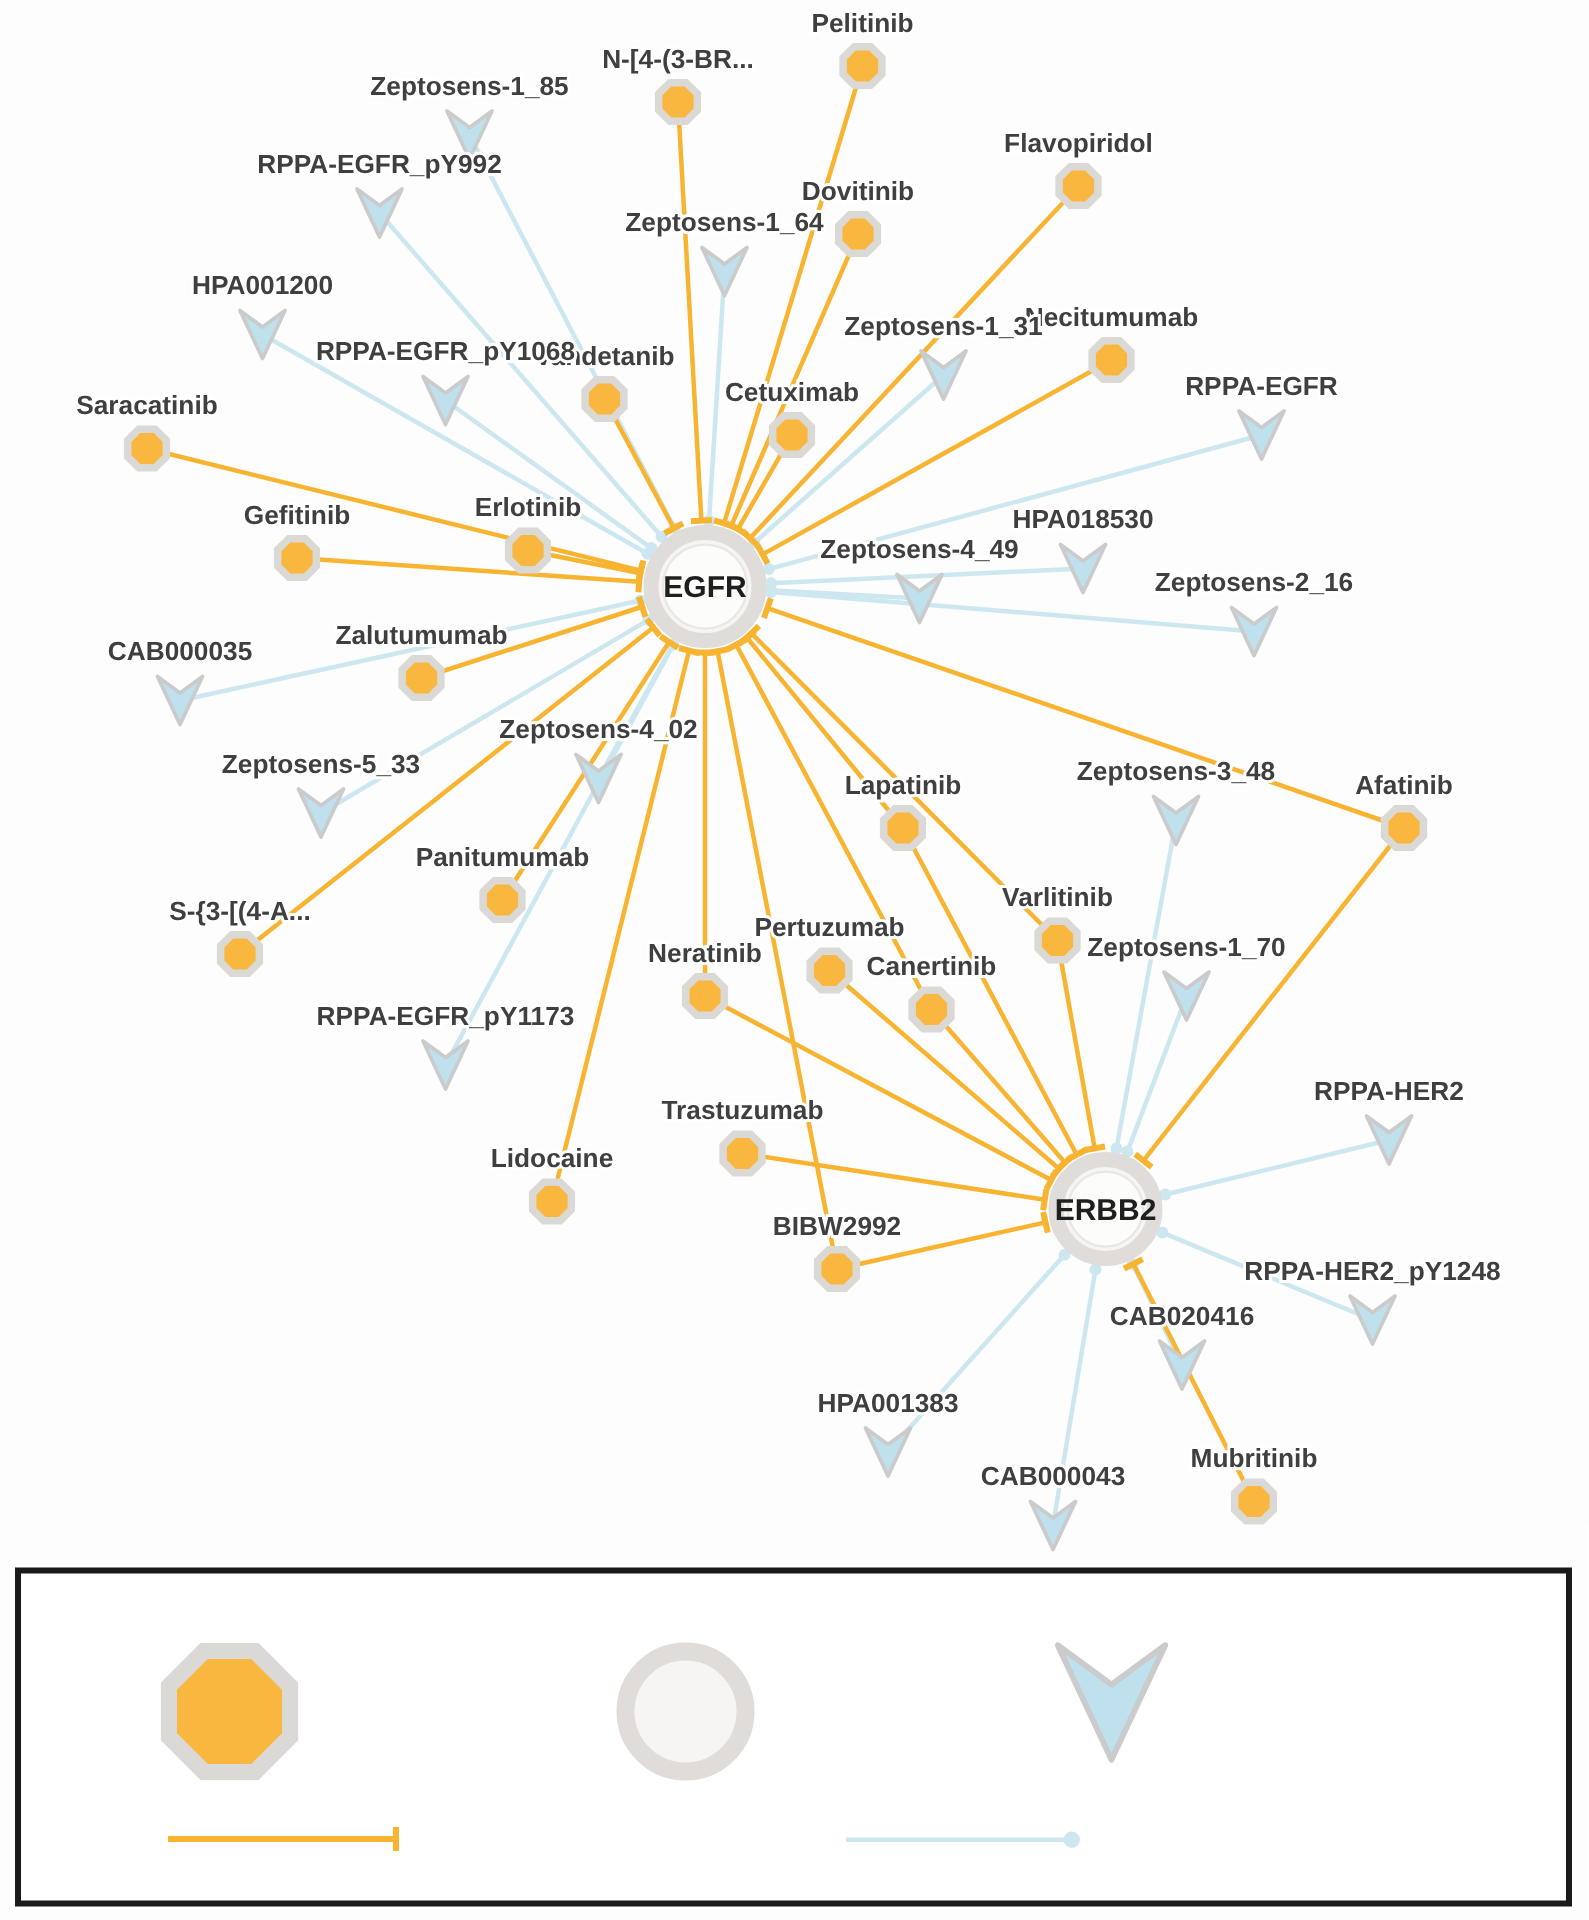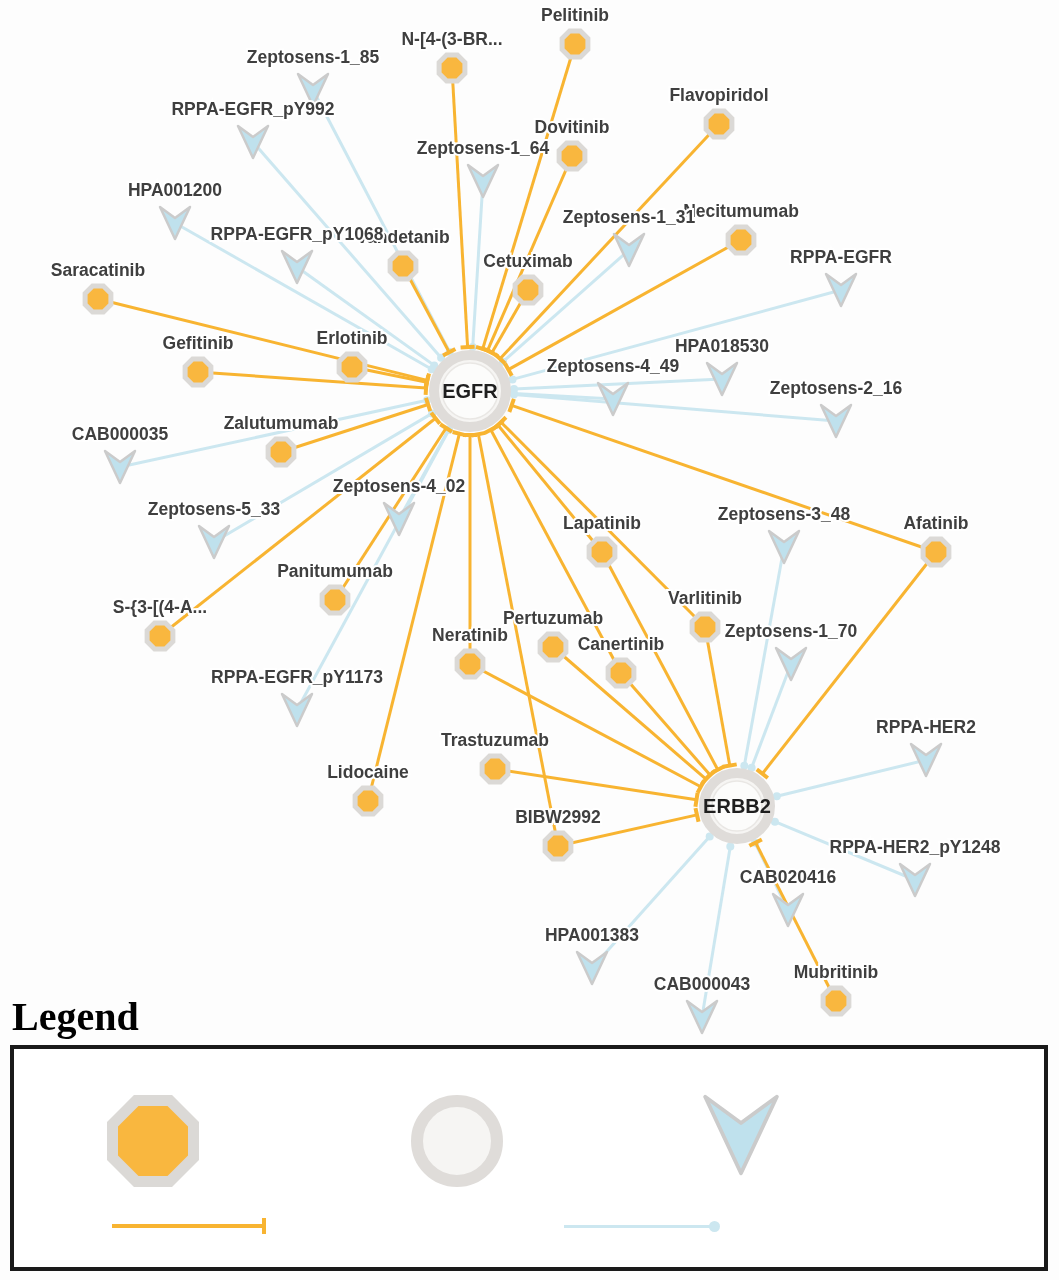--- a/index.html
+++ b/index.html
@@ -218,21 +218,20 @@
         <text x="926" y="733" text-anchor="middle" font-size="17.5" font-weight="bold" fill="#3F3F3F" stroke="#ffffff" stroke-width="4" paint-order="stroke">RPPA-HER2</text>
         <text x="915" y="853" text-anchor="middle" font-size="17.5" font-weight="bold" fill="#3F3F3F" stroke="#ffffff" stroke-width="4" paint-order="stroke">RPPA-HER2_pY1248</text>
         <text x="788" y="883" text-anchor="middle" font-size="17.5" font-weight="bold" fill="#3F3F3F" stroke="#ffffff" stroke-width="4" paint-order="stroke">CAB020416</text>
         <text x="592" y="941" text-anchor="middle" font-size="17.5" font-weight="bold" fill="#3F3F3F" stroke="#ffffff" stroke-width="4" paint-order="stroke">HPA001383</text>
         <text x="702" y="990" text-anchor="middle" font-size="17.5" font-weight="bold" fill="#3F3F3F" stroke="#ffffff" stroke-width="4" paint-order="stroke">CAB000043</text>
         <text x="470" y="398" text-anchor="middle" font-size="20" font-weight="bold" fill="#1F1F1F">EGFR</text>
         <text x="737" y="813" text-anchor="middle" font-size="20" font-weight="bold" fill="#1F1F1F">ERBB2</text>
       </g>
     </svg>
 
-  <div class="legend-title">Legend</div>
 
   <div class="legend-box">
 
     <div class="lg-octagon">
       <div class="lg-octagon-inner"></div>
     </div>
 
     <div class="lg-gene"></div>
 
     <svg class="lg-antibody" width="86" height="92" viewBox="-18 -19 36 38">

